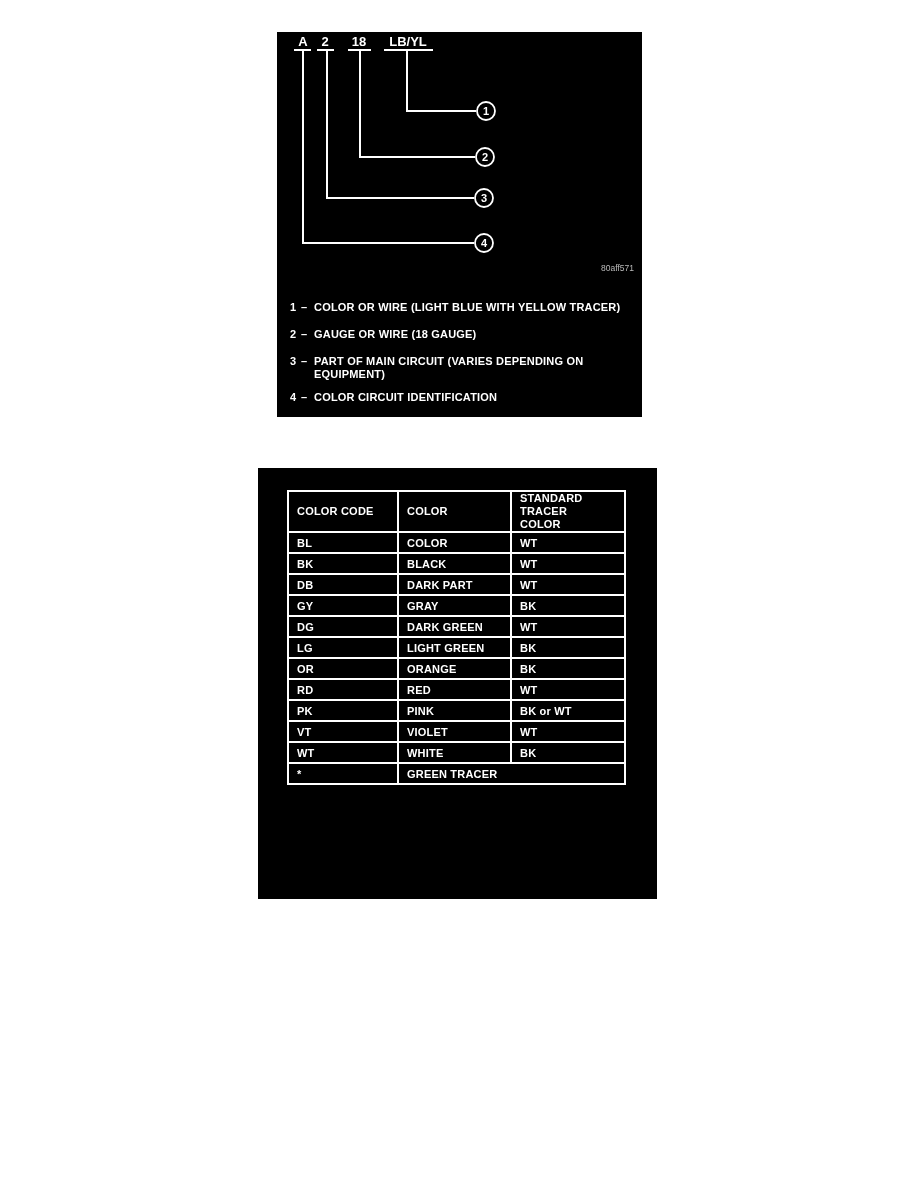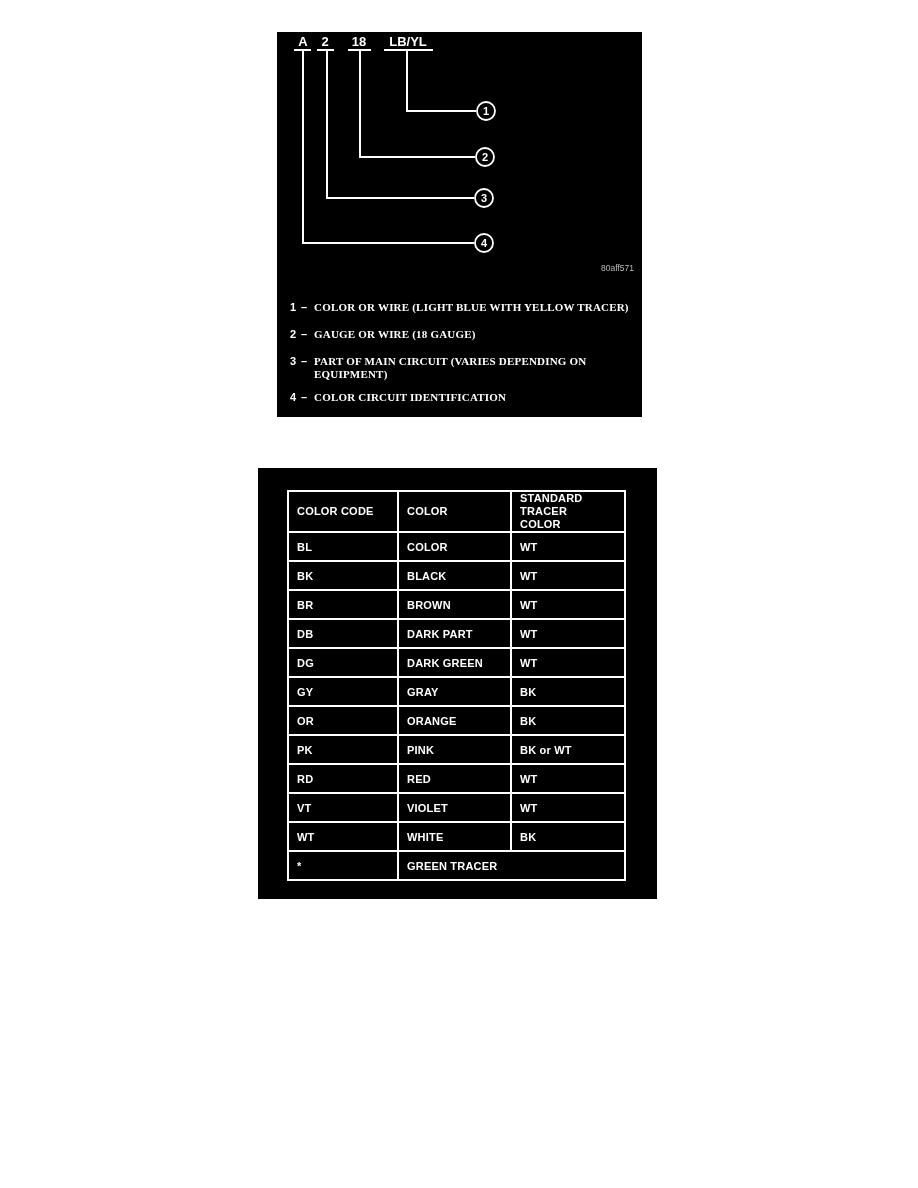--- a/index.html
+++ b/index.html
@@ -22,21 +22,21 @@
     position: absolute;
     display: flex;
     color: #ffffff;
     font-size: 11px;
     font-weight: bold;
     line-height: 13px;
     letter-spacing: 0.2px;
   }
   .legend-num  { width: 11px; flex: none; }
   .legend-dash { width: 13px; flex: none; }
-  .legend-text { white-space: pre-line; max-width: 318px; font-family: Liberation Serif, serif; }
+  .legend-text { white-space: pre-line; max-width: 318px; }
   .li-1 { top: 269px; }
   .li-2 { top: 296px; }
   .li-3 { top: 323px; }
   .li-4 { top: 359px; }
 
   
   #figure2 { left: 258px; top: 468px; width: 399px; height: 431px; }
   .color-table {
     position: absolute;
     left: 29px; top: 22px;
@@ -53,21 +53,21 @@
     text-align: left;
     vertical-align: middle;
     padding-left: 8px;
     background: #000000;
   }
   .color-table th {
     height: 37px;
     white-space: pre-line;
     line-height: 13px;
   }
-  .color-table td { height: 29px; }
+  .color-table td { height: 21px; }
   .col-code   { width: 110px; }
   .col-color  { width: 113px; }
   .col-tracer { width: 114px; }
 </style>
 </head>
 <body>
 
 <div class="panel" id="figure1">
   <svg id="diagram-svg" width="365" height="260" viewBox="0 0 365 260">
 
@@ -145,55 +145,55 @@
         <td>BL</td>
         <td>COLOR</td>
         <td>WT</td>
       </tr>
       <tr>
         <td>BK</td>
         <td>BLACK</td>
         <td>WT</td>
       </tr>
       <tr>
-        <td>BR</td>
-        <td>BROWN</td>
-        <td>WT</td>
-      </tr>
-      <tr>
         <td>DB</td>
         <td>DARK PART</td>
         <td>WT</td>
       </tr>
       <tr>
+        <td>GY</td>
+        <td>GRAY</td>
+        <td>BK</td>
+      </tr>
+      <tr>
         <td>DG</td>
         <td>DARK GREEN</td>
         <td>WT</td>
       </tr>
       <tr>
-        <td>GY</td>
-        <td>GRAY</td>
+        <td>LG</td>
+        <td>LIGHT GREEN</td>
         <td>BK</td>
       </tr>
       <tr>
         <td>OR</td>
         <td>ORANGE</td>
         <td>BK</td>
+      </tr>
+      <tr>
+        <td>RD</td>
+        <td>RED</td>
+        <td>WT</td>
       </tr>
       <tr>
         <td>PK</td>
         <td>PINK</td>
         <td>BK or WT</td>
       </tr>
       <tr>
-        <td>RD</td>
-        <td>RED</td>
-        <td>WT</td>
-      </tr>
-      <tr>
         <td>VT</td>
         <td>VIOLET</td>
         <td>WT</td>
       </tr>
       <tr>
         <td>WT</td>
         <td>WHITE</td>
         <td>BK</td>
       </tr>
       <tr>

